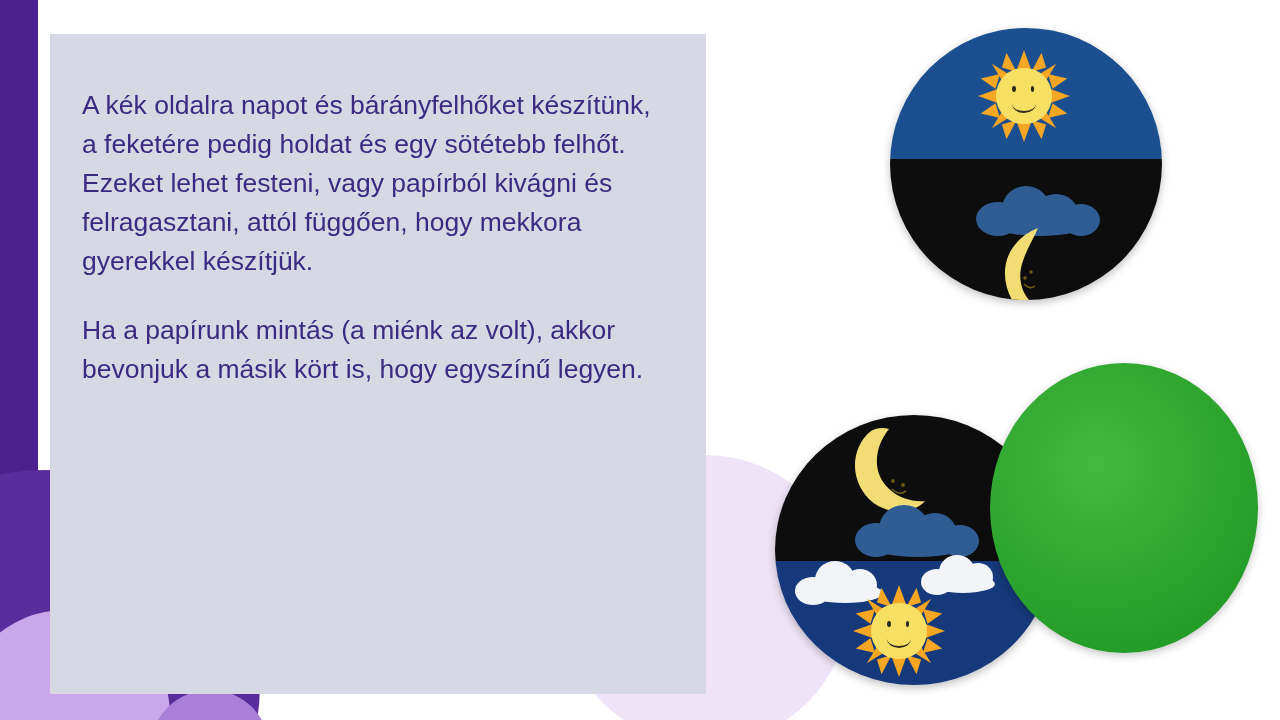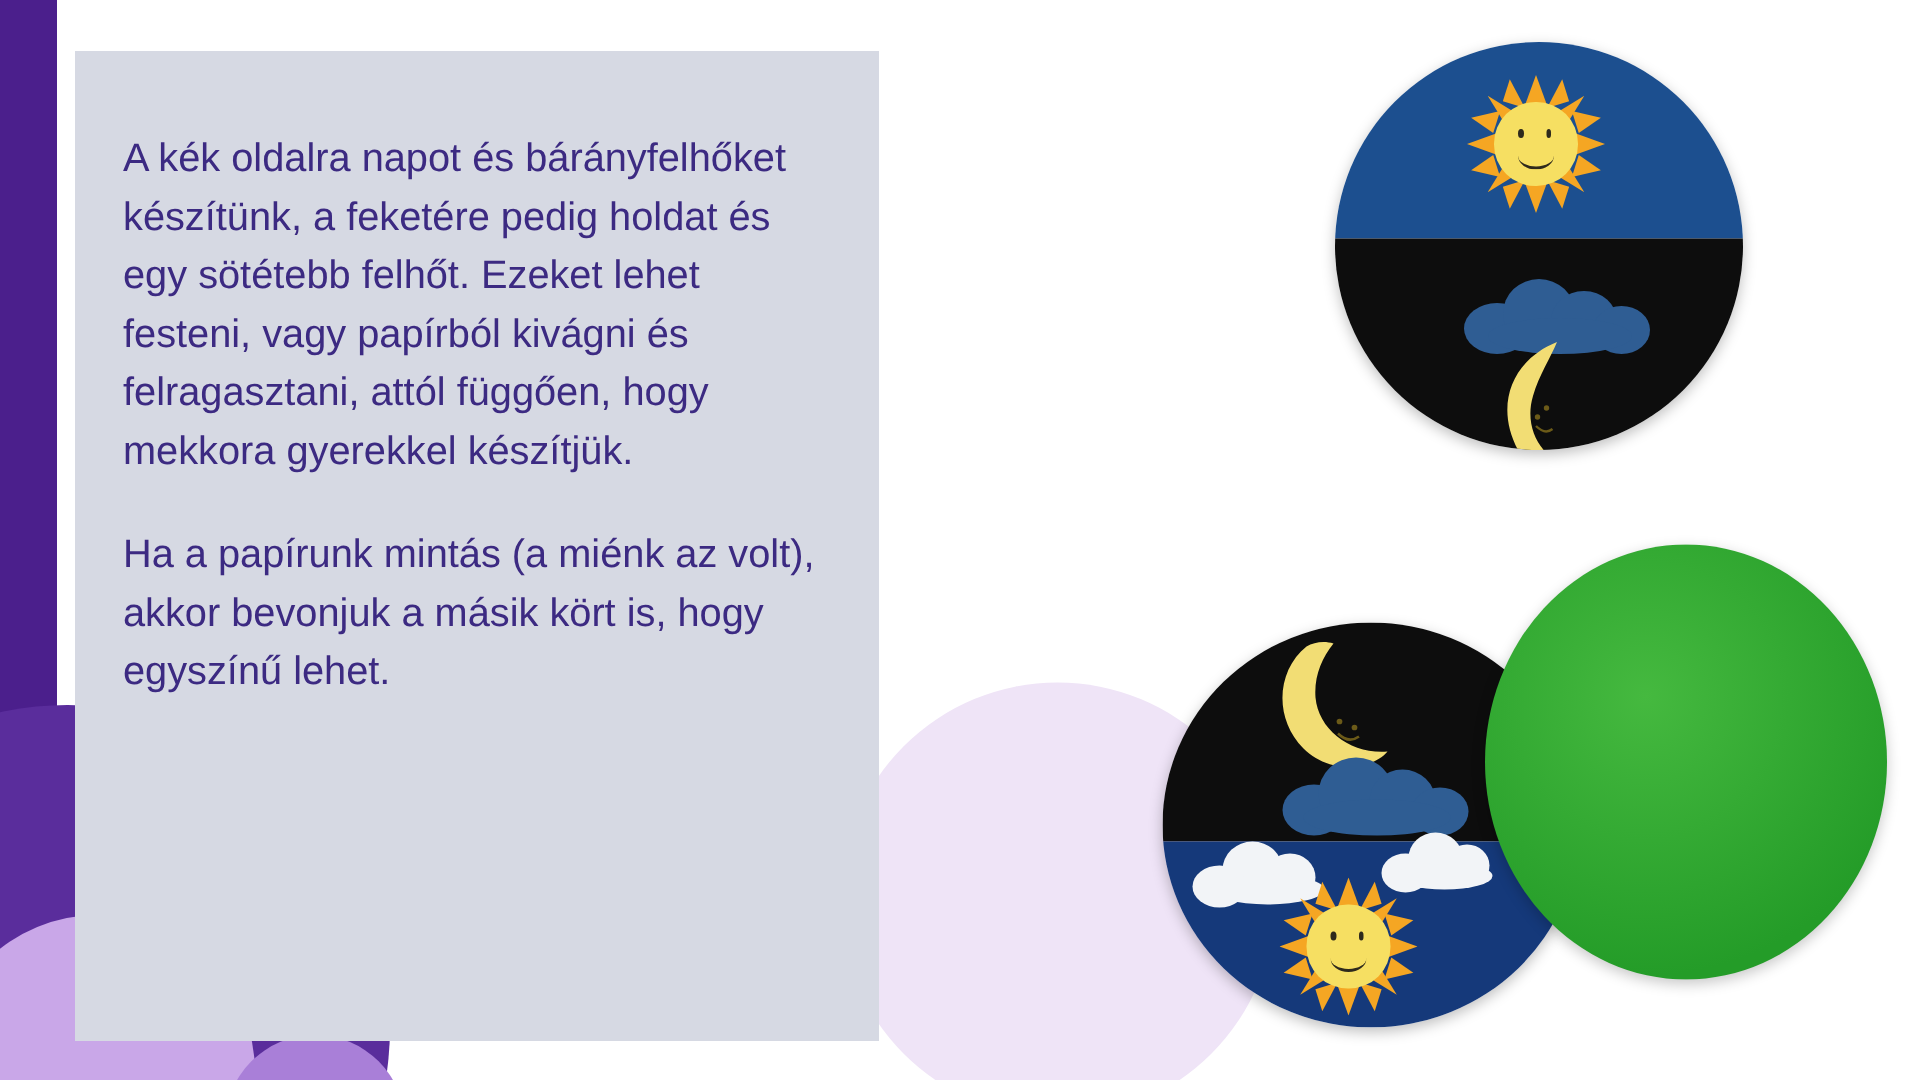--- a/index.html
+++ b/index.html
@@ -63,21 +63,21 @@
     width: 120px;
     height: 120px;
     border-radius: 50%;
     background: #a97fd8;
   }
   
   .text-card {
     position: absolute;
     left: 50px;
     top: 34px;
-    width: 536px;
+    width: 656px;
     height: 660px;
     background: #d6d9e3;
     box-sizing: border-box;
     padding: 52px 36px 20px 32px;
   }
   .para {
     color: #3c2a82;
     font-size: 26.5px;
     line-height: 1.47;
     margin: 0 0 30px 0;
@@ -181,21 +181,21 @@
 <div class="slide">
 
   <div class="left-band"></div>
   <div class="blob-mid"></div>
   <div class="blob-big"></div>
   <div class="blob-small"></div>
   <div class="blob-tiny"></div>
 
   <div class="text-card">
     <p class="para">A kék oldalra napot és bárányfelhőket készítünk, a feketére pedig holdat és egy sötétebb felhőt. Ezeket lehet festeni, vagy papírból kivágni és felragasztani, attól függően, hogy mekkora gyerekkel készítjük.</p>
-    <p class="para">Ha a papírunk mintás (a miénk az volt), akkor bevonjuk a másik kört is, hogy egyszínű lehet.</p>
+    <p class="para">Ha a papírunk mintás (a miénk az volt), akkor bevonjuk a másik kört is, hogy egyszínű legyen.</p>
   </div>
 
   <div class="photos">
 
     <div class="disc disc-top">
       <div class="sky"></div>
       <div class="night"></div>
 
       <div class="sun" style="left:88px; top:22px; width:92px; height:92px;">
         <div class="rays">

